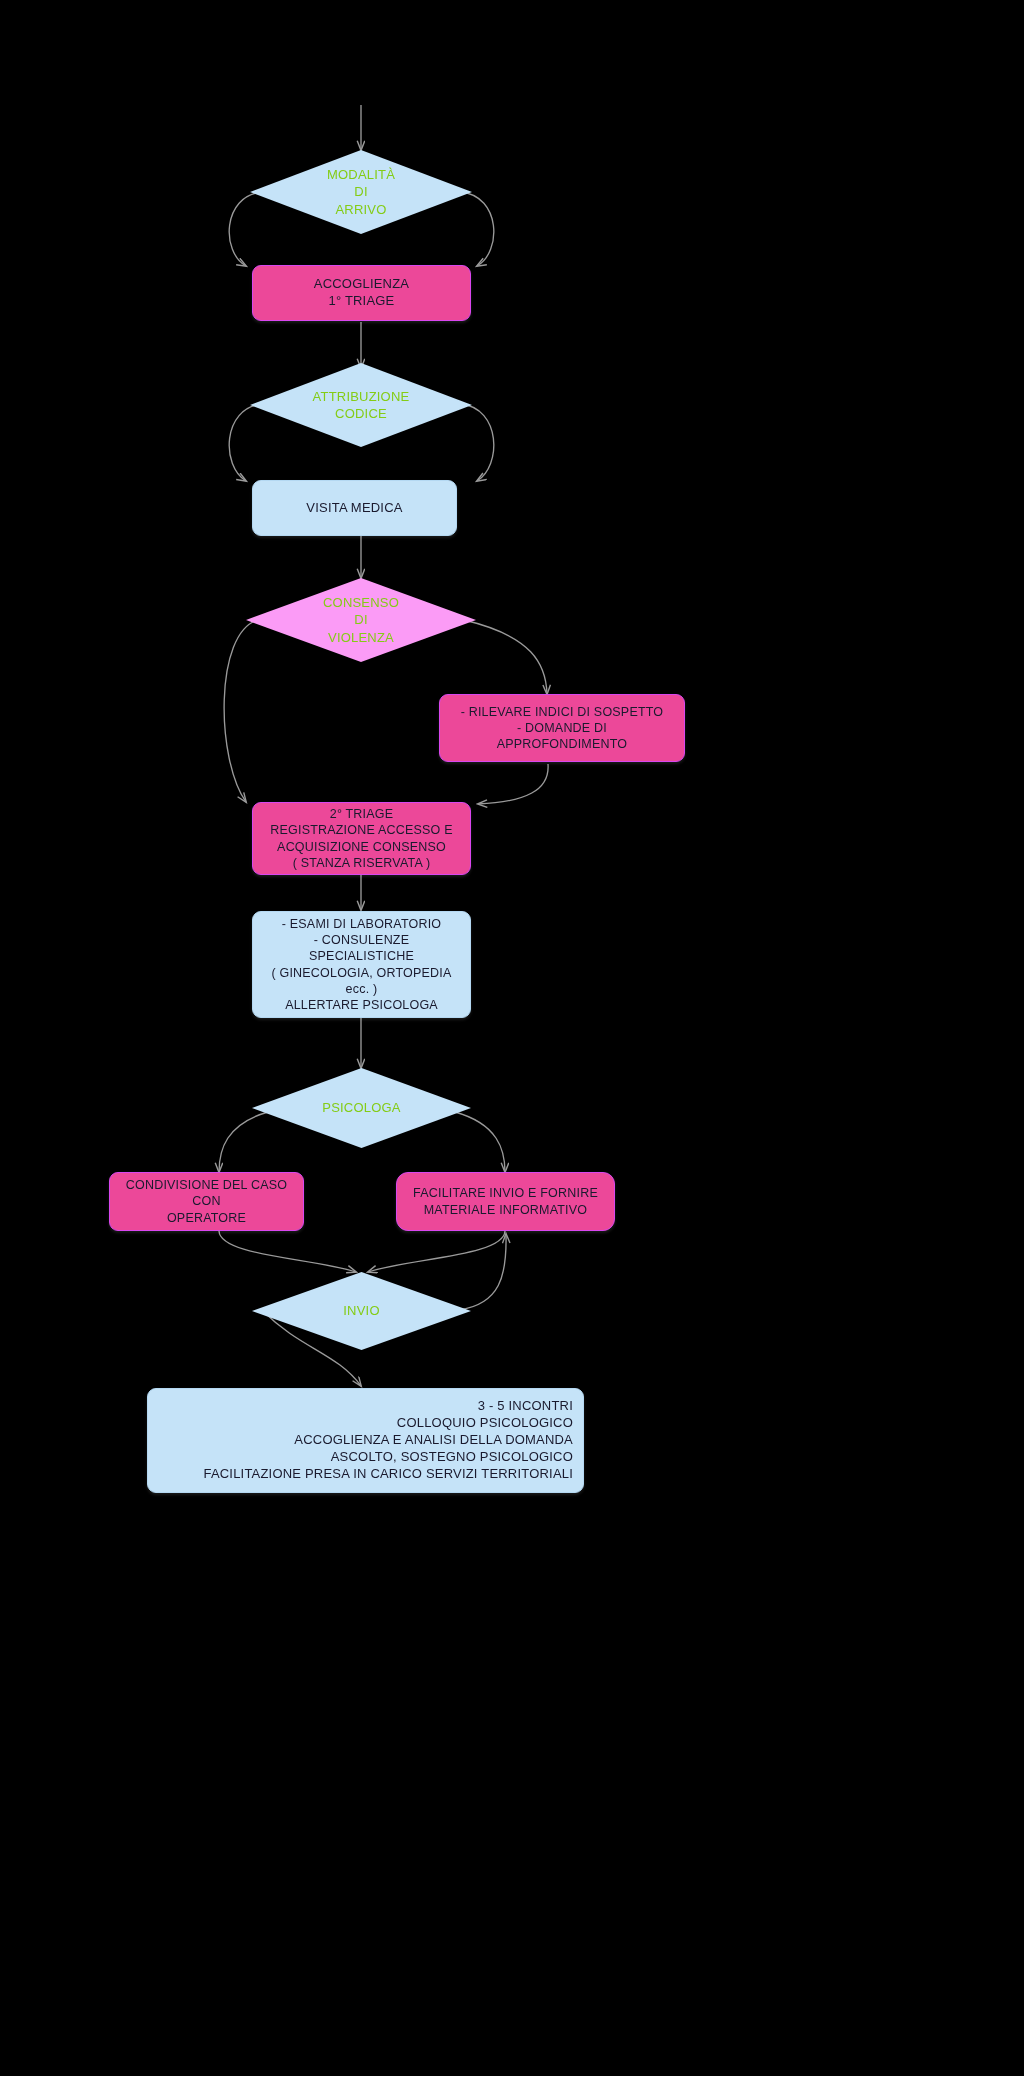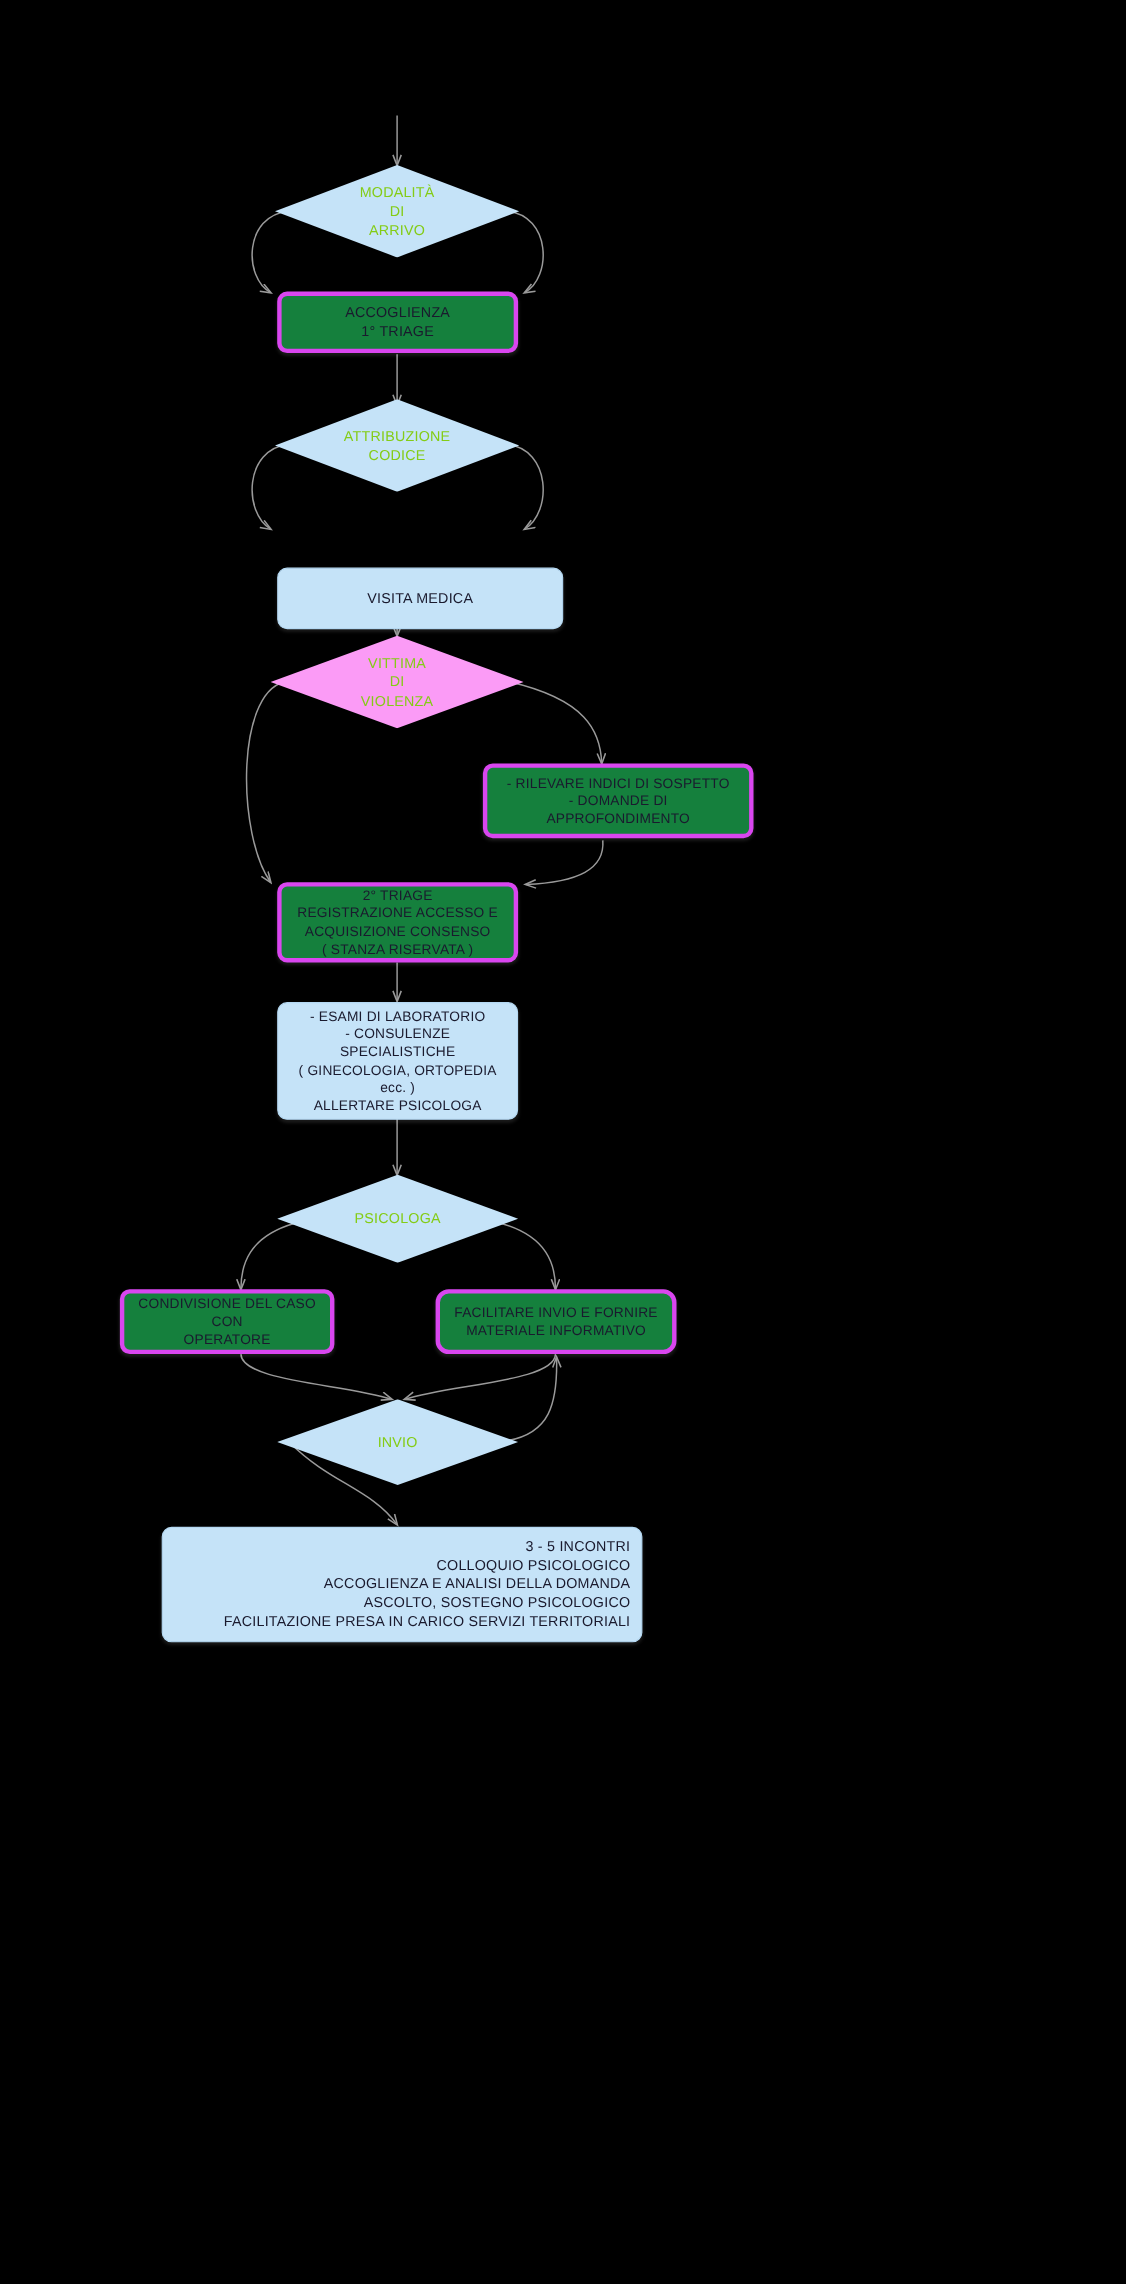--- a/index.html
+++ b/index.html
@@ -13,21 +13,21 @@
   .node{position:absolute;box-sizing:border-box;display:flex;align-items:center;justify-content:center;text-align:center;}
   .box{
     border-radius:9px;
     box-shadow:0 2px 3px rgba(255,255,255,.10);
   }
   .box .lbl{
     display:block;width:100%;padding:0 10px;box-sizing:border-box;
     line-height:1.30;letter-spacing:.2px;color:#1a1a2e;
   }
   .box.blue{background:#c5e3f8;border:1px solid #b4d8f2;}
-  .box.pink{background:#15803d;border:4px solid #d946ef;}
+  .box.pink{background:#ec4899;border:1px solid #d946ef;}
   .dia{background:transparent;}
   .dia .shape{position:absolute;left:0;top:0;width:100%;height:100%;}
   .dia .lbl{position:relative;z-index:2;line-height:1.32;letter-spacing:.2px;color:#84cc16;width:100%;}
   .t13{font-size:13px;}
   .t12{font-size:12.5px;}
   .nowrap{white-space:pre-line;}
 </style>
 </head>
 <body>
 
@@ -90,29 +90,29 @@
   </div>
 
   <div class="node dia" style="left:250px;top:363px;width:222px;height:84px;">
     <svg class="shape" viewBox="0 0 222 84" preserveAspectRatio="none">
       <polygon points="111,0 222,42 111,84 0,42" fill="#c5e3f8"></polygon>
     </svg>
     <span class="lbl t13 nowrap">ATTRIBUZIONE
 CODICE</span>
   </div>
 
-  <div class="node box blue" style="left:252px;top:480px;width:260px;height:56px;margin-top:36px;">
+  <div class="node box blue" style="left:252px;top:480px;width:205px;height:56px;">
     <span class="lbl t13 nowrap">VISITA MEDICA</span>
   </div>
 
   <div class="node dia" style="left:246px;top:578px;width:230px;height:84px;">
     <svg class="shape" viewBox="0 0 230 84" preserveAspectRatio="none">
       <polygon points="115,0 230,42 115,84 0,42" fill="#fb9bf6"></polygon>
     </svg>
-    <span class="lbl t13 nowrap">VITTIMA
+    <span class="lbl t13 nowrap">CONSENSO
 DI
 VIOLENZA</span>
   </div>
 
   <div class="node box pink" style="left:439px;top:694px;width:246px;height:68px;">
     <span class="lbl t12 nowrap">- RILEVARE INDICI DI SOSPETTO
 - DOMANDE DI
 APPROFONDIMENTO</span>
   </div>
 

